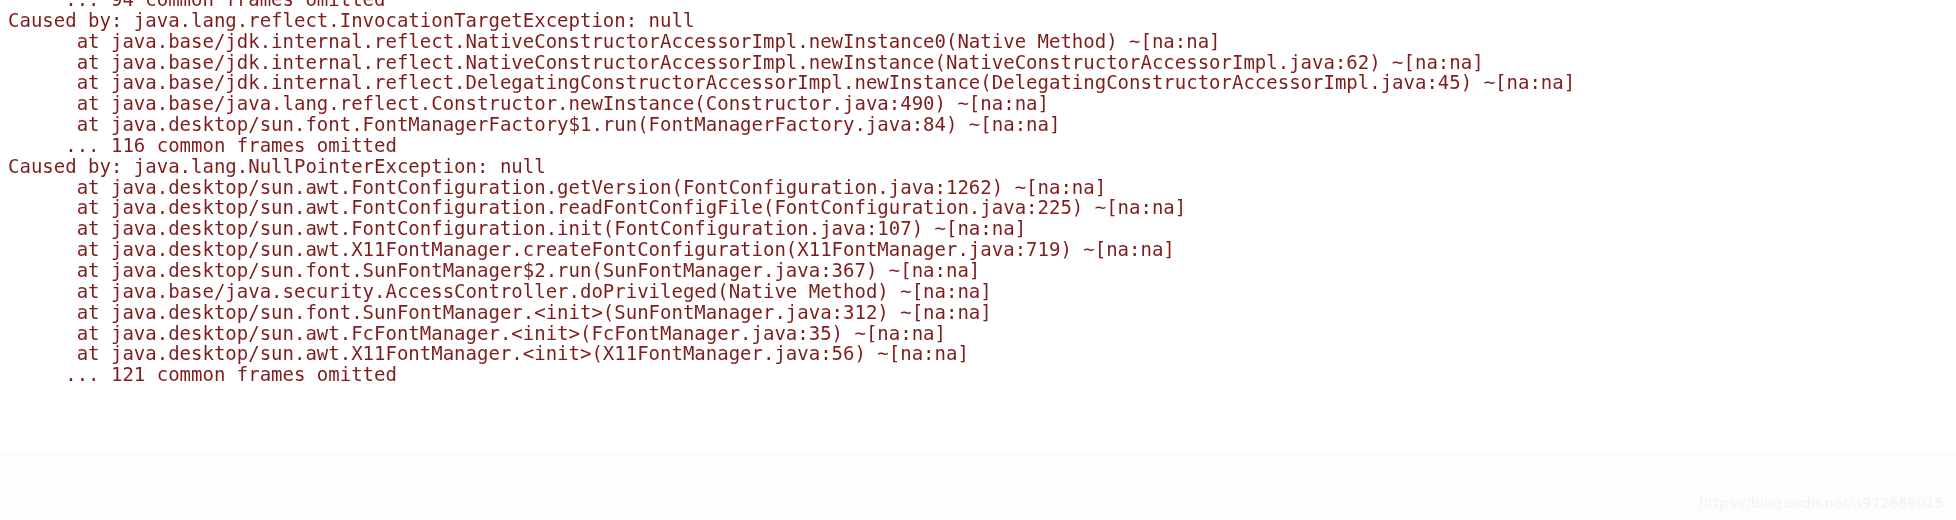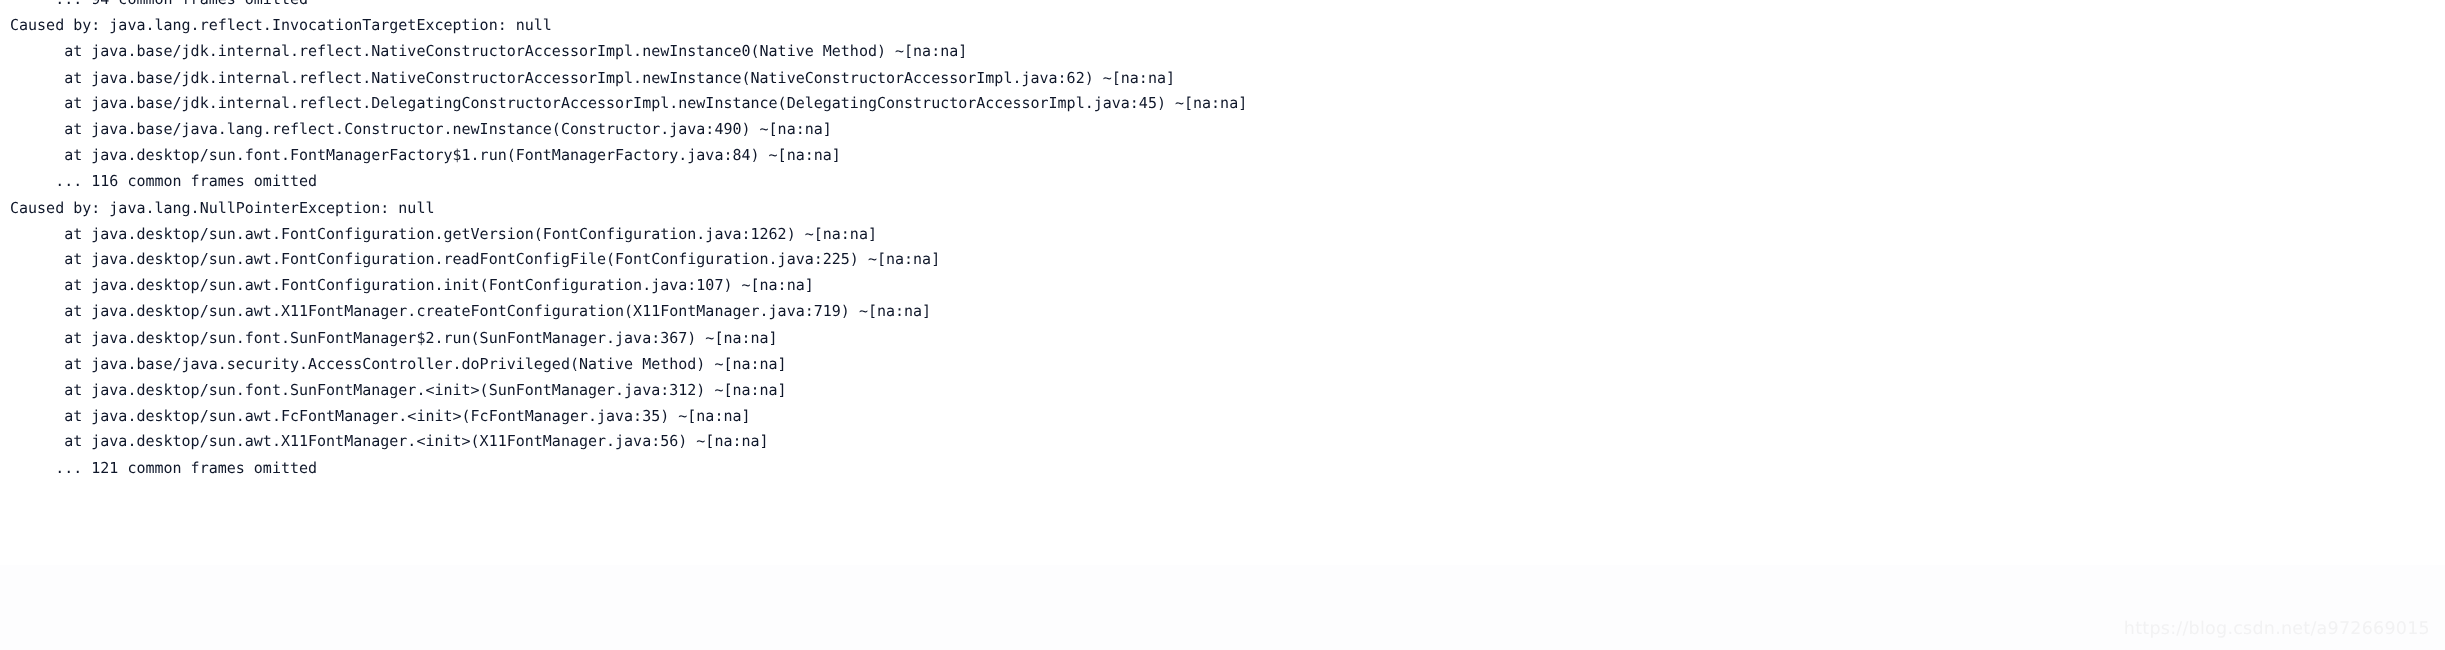--- a/index.html
+++ b/index.html
@@ -34,23 +34,23 @@
     letter-spacing: 0px;
     color: #1a1a1a;
     white-space: pre;
     -webkit-font-smoothing: antialiased;
   }
 
   .log-line {
     display: block;
     white-space: pre;
     font-family: "DejaVu Sans Mono", "Liberation Mono", monospace;
-    font-size: 12px;
+    font-size: 19px;
     line-height: 20.85px;
-    color: #0f172a;
+    color: #7f1d1d;
     height: 20.85px;
   }
 
   
   #watermark {
     position: absolute;
     right: 12px;
     bottom: 9px;
     font-family: "DejaVu Sans", "Liberation Sans", sans-serif;
     font-size: 14px;

